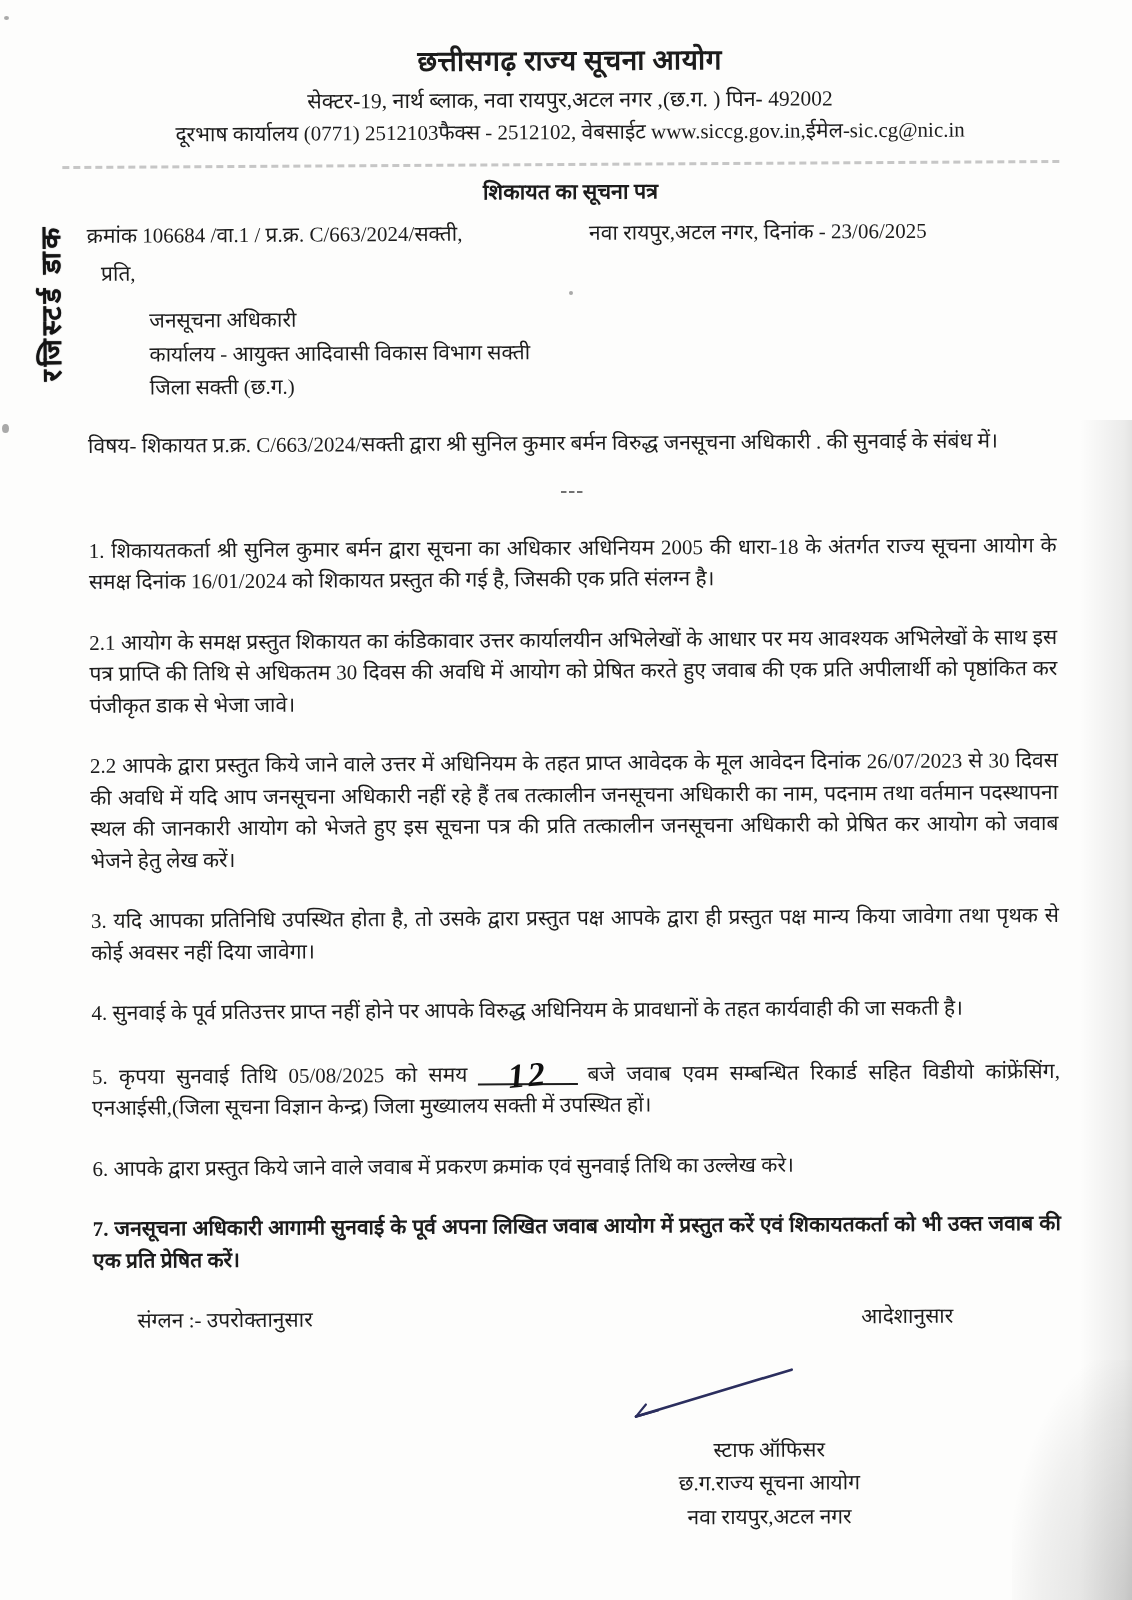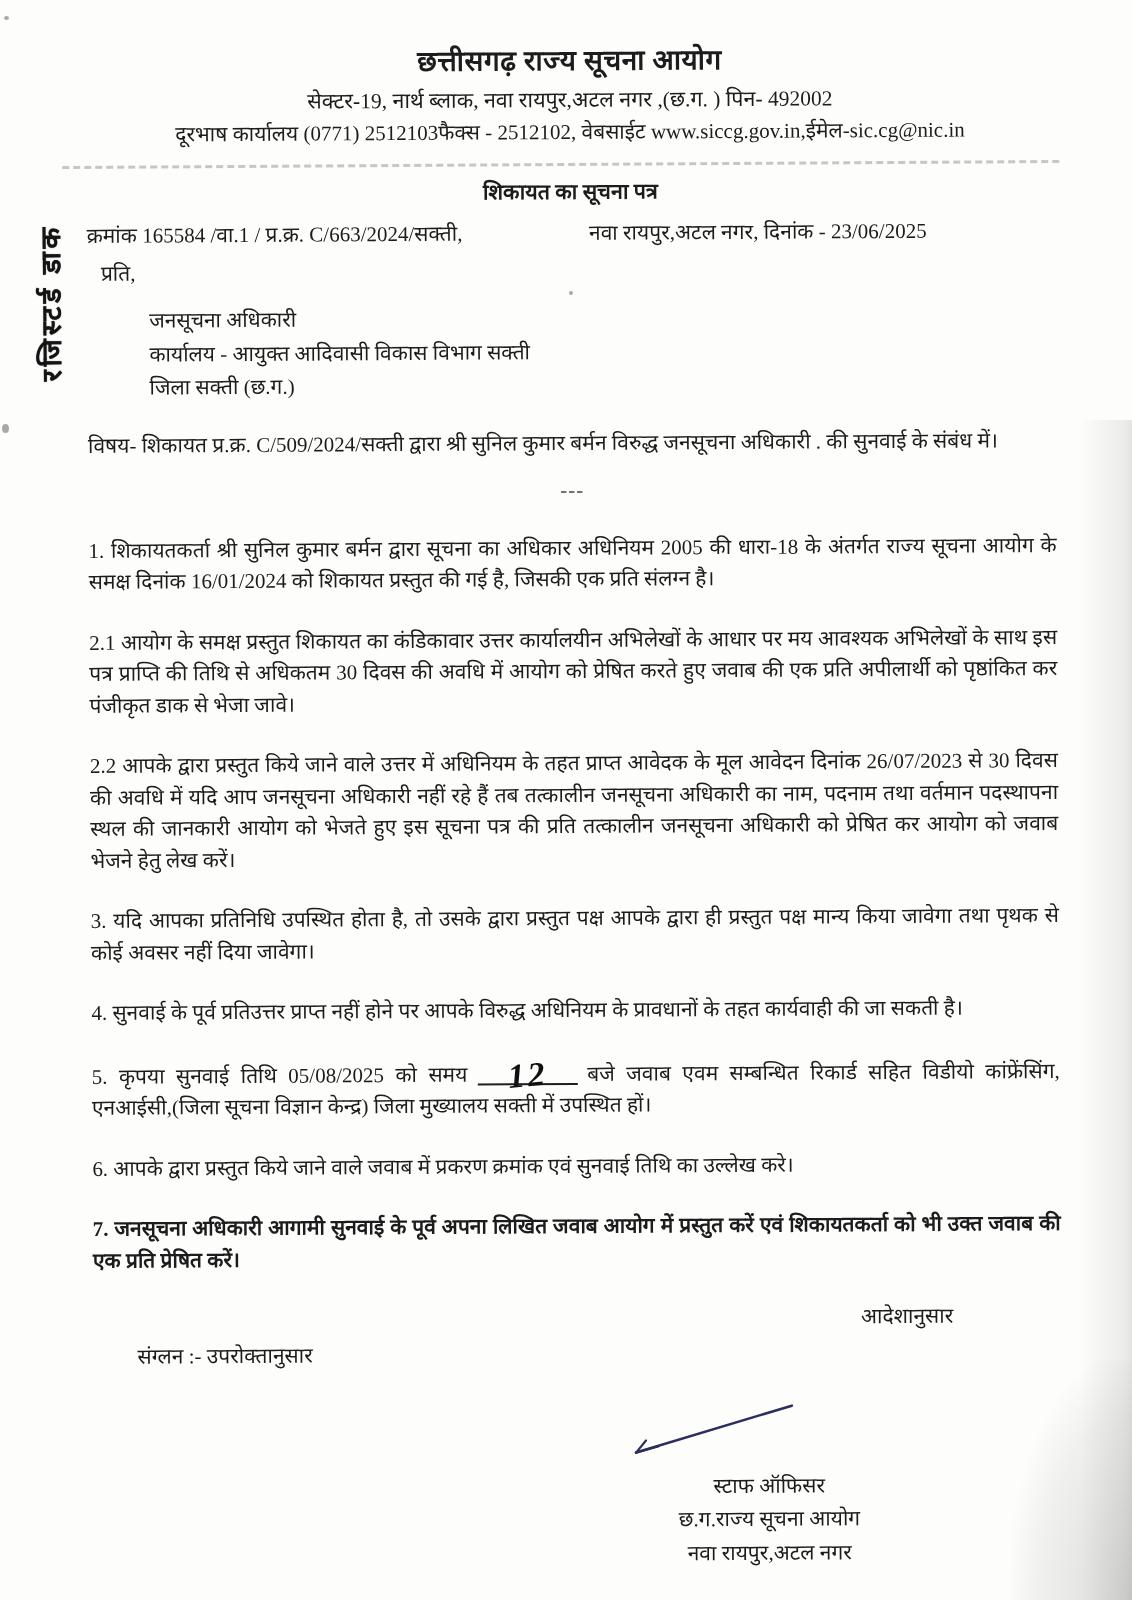--- a/index.html
+++ b/index.html
@@ -57,21 +57,21 @@
     display:inline-block;min-width:100px;text-align:center;
     border-bottom:2.5px solid #1e1e1e;margin:0 10px;
     vertical-align:baseline;line-height:.8;
   }
   .hw{
     display:inline-block;font-size:34px;font-weight:600;font-style:italic;
     letter-spacing:3px;color:#101010;transform:rotate(-5deg);
     position:relative;top:5px;
   }
   .encl-row{ display:flex;justify-content:space-between;margin-top:14px; }
-  .encl-row .left{ padding-left:44px;margin-top:36px; }
+  .encl-row .left{ padding-left:44px; }
   .encl-row .right{ padding-right:108px; }
   .sig-area{
     width:330px;margin:26px 128px 0 auto;text-align:center;
   }
   .sig-svg{ display:block;margin:0 auto 10px 10px; }
   .sig-area div{ line-height:1.6; }
   .stamp{
     position:absolute;left:-48px;top:284px;width:196px;
     text-align:center;transform:rotate(-90.5deg);
     font-weight:bold;font-size:27px;letter-spacing:4px;
@@ -98,36 +98,36 @@
     <div class="addr">सेक्टर-19, नार्थ ब्लाक, नवा रायपुर,अटल नगर ,(छ.ग. ) पिन- 492002</div>
     <div class="contact">दूरभाष कार्यालय (0771) 2512103फैक्स - 2512102, वेबसाईट www.siccg.gov.in,ईमेल-sic.cg@nic.in</div>
 
     <div class="scan-top-rule"></div>
 
     <div class="title">शिकायत का सूचना पत्र</div>
 
     <div class="refline">
       <span>
         <span class="b">क्रमांक</span>
-        <span class="b">165584</span>
+        <span class="b">106684</span>
         <span>/वा.1 / प्र.क्र. C/663/2024/सक्ती,</span>
       </span>
       <span class="right">नवा रायपुर,अटल नगर, दिनांक - 23/06/2025</span>
     </div>
 
     <div class="salutation">प्रति,</div>
 
     <div class="addressee">
       <div>जनसूचना अधिकारी</div>
       <div>कार्यालय - आयुक्त आदिवासी विकास विभाग सक्ती</div>
       <div>जिला सक्ती (छ.ग.)</div>
     </div>
 
     <div class="subject">
-      <span>विषय-</span><span> शिकायत प्र.क्र. </span><span class="b">C/509/2024/सक्ती</span><span> द्वारा श्री सुनिल कुमार बर्मन विरुद्ध जनसूचना अधिकारी . की सुनवाई के संबंध में।</span>
+      <span>विषय-</span><span> शिकायत प्र.क्र. </span><span class="b">C/663/2024/सक्ती</span><span> द्वारा श्री सुनिल कुमार बर्मन विरुद्ध जनसूचना अधिकारी . की सुनवाई के संबंध में।</span>
     </div>
 
     <div class="sep">---</div>
 
     <div>
         <div class="para"><span>1. शिकायतकर्ता श्री सुनिल कुमार बर्मन द्वारा सूचना का अधिकार अधिनियम 2005 की धारा-18 के अंतर्गत राज्य सूचना आयोग के समक्ष दिनांक </span><span class="b">16/01/2024</span><span> को शिकायत प्रस्तुत की गई है, जिसकी एक प्रति संलग्न है।</span></div>
         <div class="para"><span>2.1 आयोग के समक्ष प्रस्तुत शिकायत का कंडिकावार उत्तर कार्यालयीन अभिलेखों के आधार पर मय आवश्यक अभिलेखों के साथ इस पत्र प्राप्ति की तिथि से अधिकतम 30 दिवस की अवधि में आयोग को प्रेषित करते हुए जवाब की एक प्रति अपीलार्थी को पृष्ठांकित कर पंजीकृत डाक से भेजा जावे।</span></div>
         <div class="para"><span>2.2 आपके द्वारा प्रस्तुत किये जाने वाले उत्तर में अधिनियम के तहत प्राप्त आवेदक के मूल आवेदन दिनांक </span><span class="b">26/07/2023</span><span> से 30 दिवस की अवधि में यदि आप जनसूचना अधिकारी नहीं रहे हैं तब तत्कालीन जनसूचना अधिकारी का नाम, पदनाम तथा वर्तमान पदस्थापना स्थल की जानकारी आयोग को भेजते हुए इस सूचना पत्र की प्रति तत्कालीन जनसूचना अधिकारी को प्रेषित कर आयोग को जवाब भेजने हेतु लेख करें।</span></div>
         <div class="para"><span>3. यदि आपका प्रतिनिधि उपस्थित होता है, तो उसके द्वारा प्रस्तुत पक्ष आपके द्वारा ही प्रस्तुत पक्ष मान्य किया जावेगा तथा पृथक से कोई अवसर नहीं दिया जावेगा।</span></div>
         <div class="para"><span>4. सुनवाई के पूर्व प्रतिउत्तर प्राप्त नहीं होने पर आपके विरुद्ध अधिनियम के प्रावधानों के तहत कार्यवाही की जा सकती है।</span></div>

